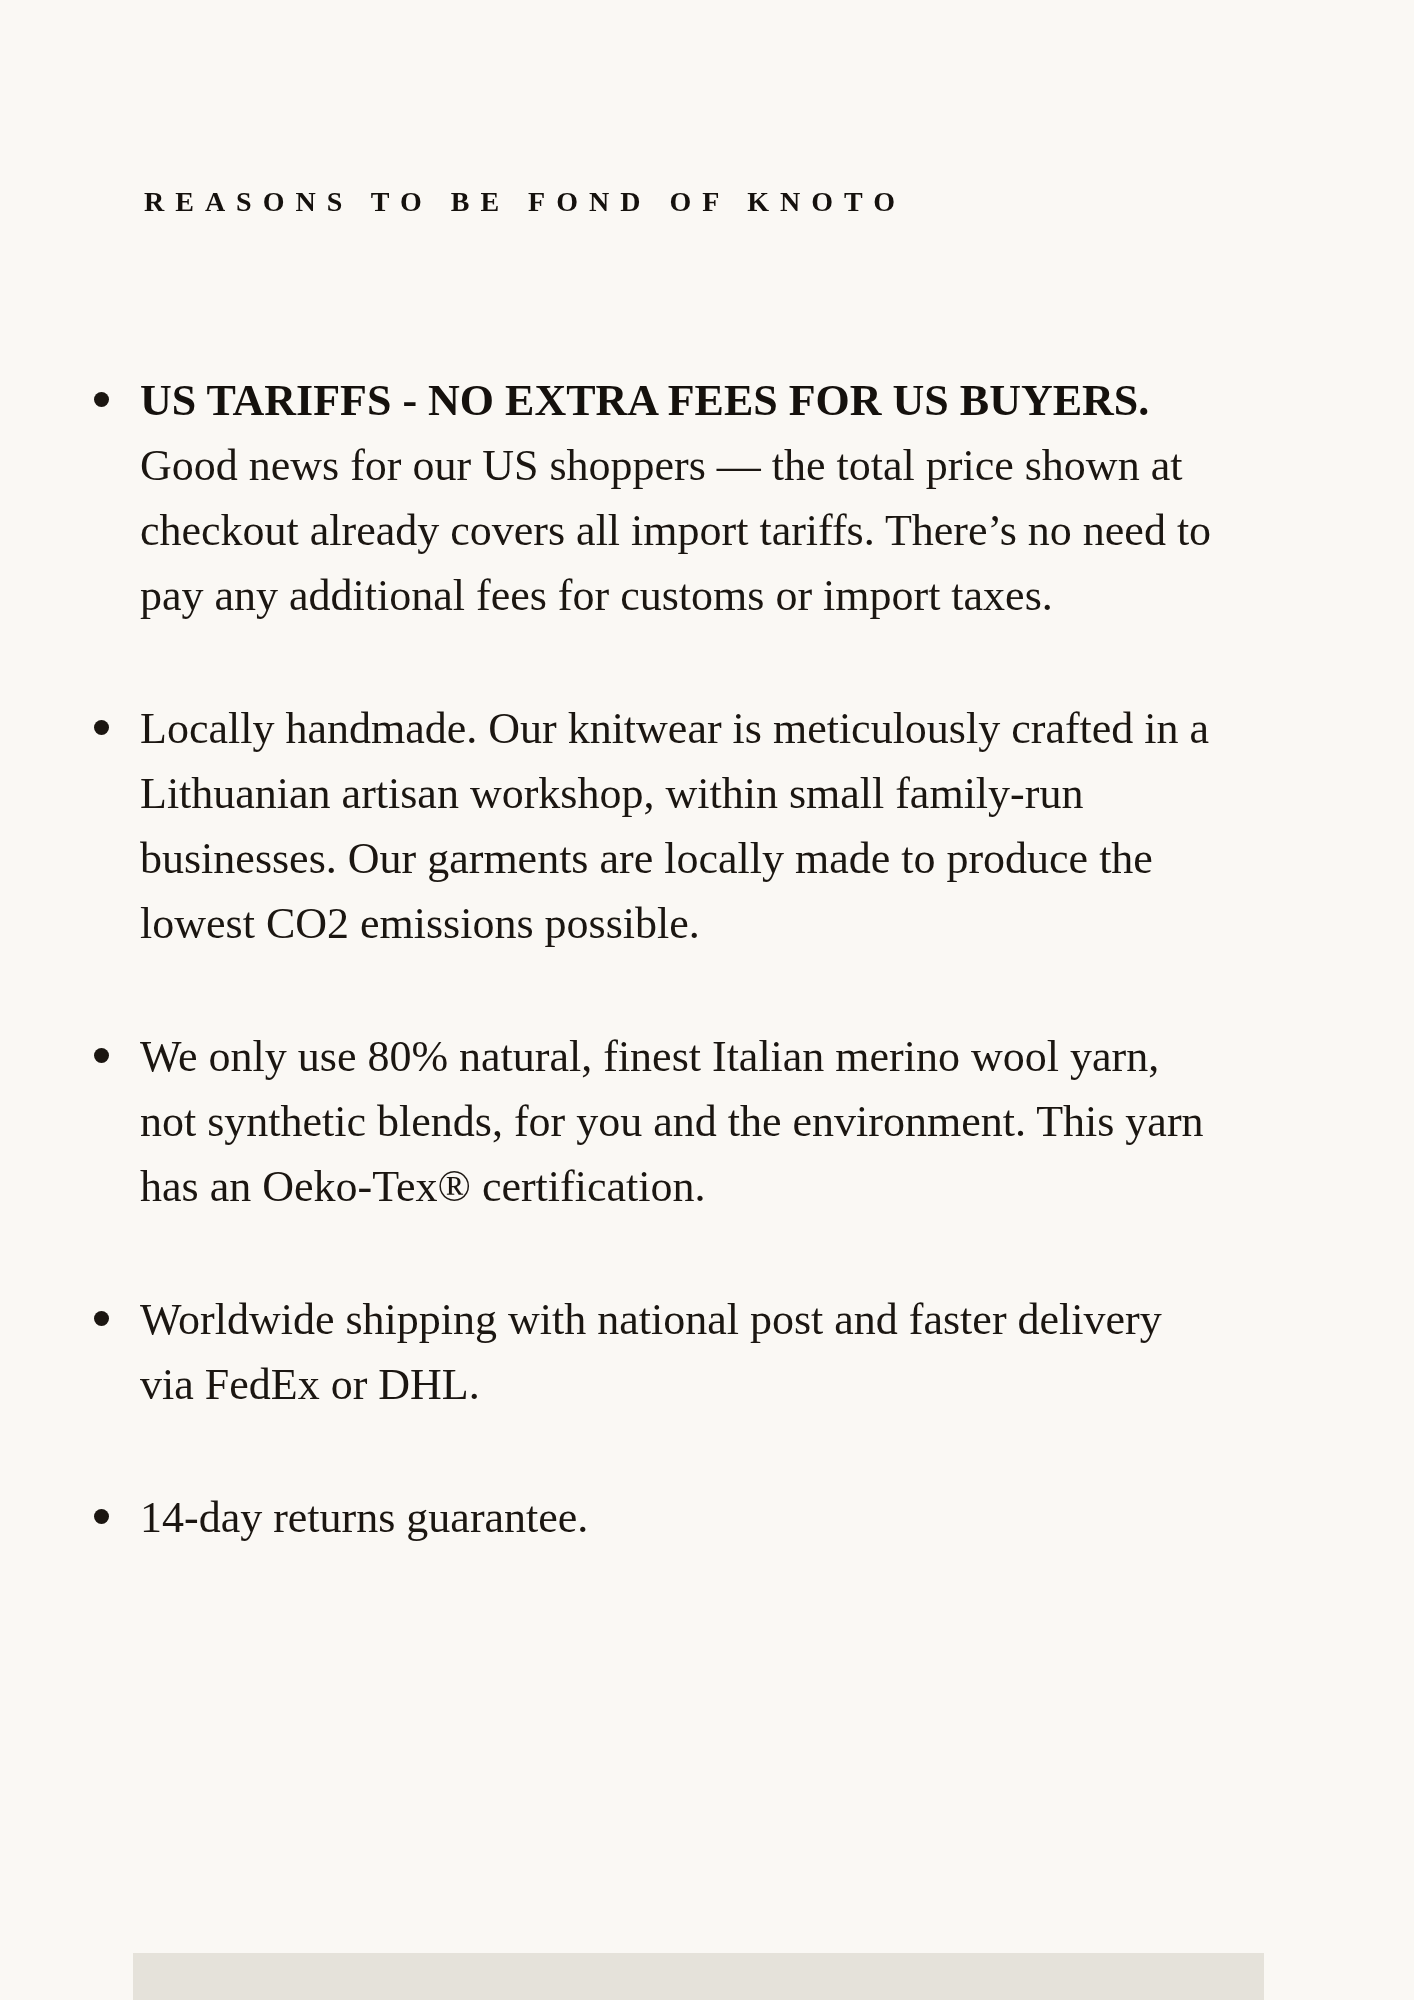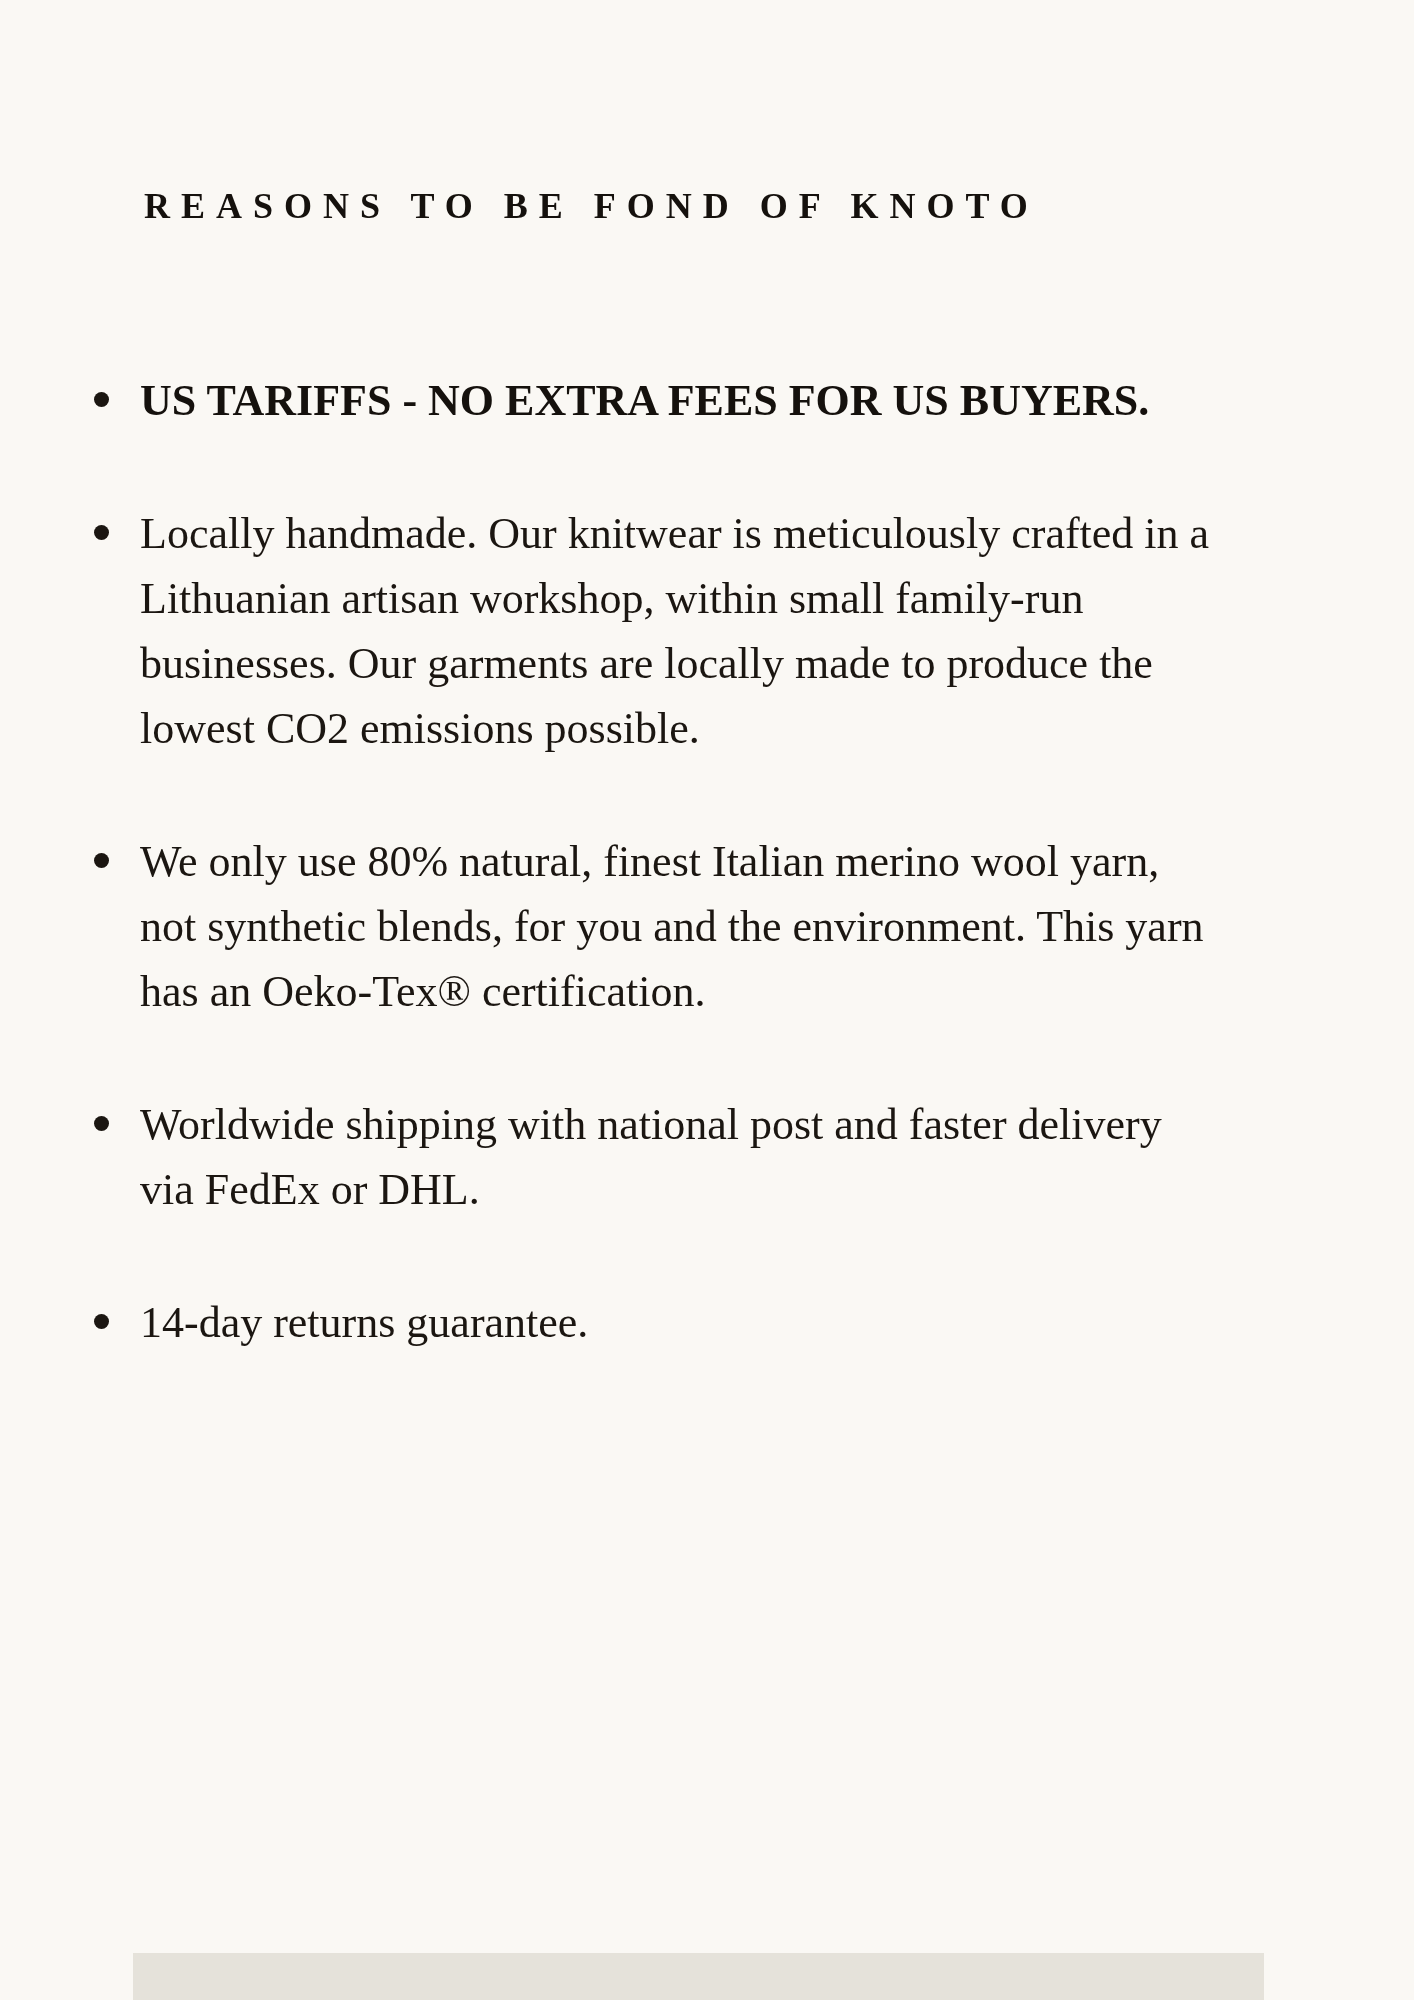--- a/index.html
+++ b/index.html
@@ -10,21 +10,21 @@
     background: #FAF8F4;
     overflow: hidden;
     font-family: "Liberation Serif", "DejaVu Serif", serif;
     color: #1B1611;
   }
   .page-title {
     position: absolute;
     left: 144px;
     top: 188px;
     margin: 0;
-    font-size: 36px;
+    font-size: 28px;
     font-weight: 700;
     letter-spacing: 11px;
     line-height: 1;
     white-space: nowrap;
     color: #15110D;
   }
   .reasons-list {
     position: absolute;
     left: 0;
     top: 368px;
@@ -75,20 +75,23 @@
 
 <div class="page">
 
   <h1 class="page-title">REASONS TO BE FOND OF KNOTO</h1>
 
   <ul class="reasons-list">
 
     <li class="reason-item">
       <span class="bullet-dot"></span>
       <div class="reason-lead">US TARIFFS - NO EXTRA FEES FOR US BUYERS.</div>
+      <div class="reason-text">Good news for our US shoppers — the total price shown at
+checkout already covers all import tariffs. There’s no need to
+pay any additional fees for customs or import taxes.</div>
     </li>
 
     <li class="reason-item">
       <span class="bullet-dot"></span>
 
       <div class="reason-text">Locally handmade. Our knitwear is meticulously crafted in a
 Lithuanian artisan workshop, within small family-run
 businesses. Our garments are locally made to produce the
 lowest CO2 emissions possible.</div>
     </li>

